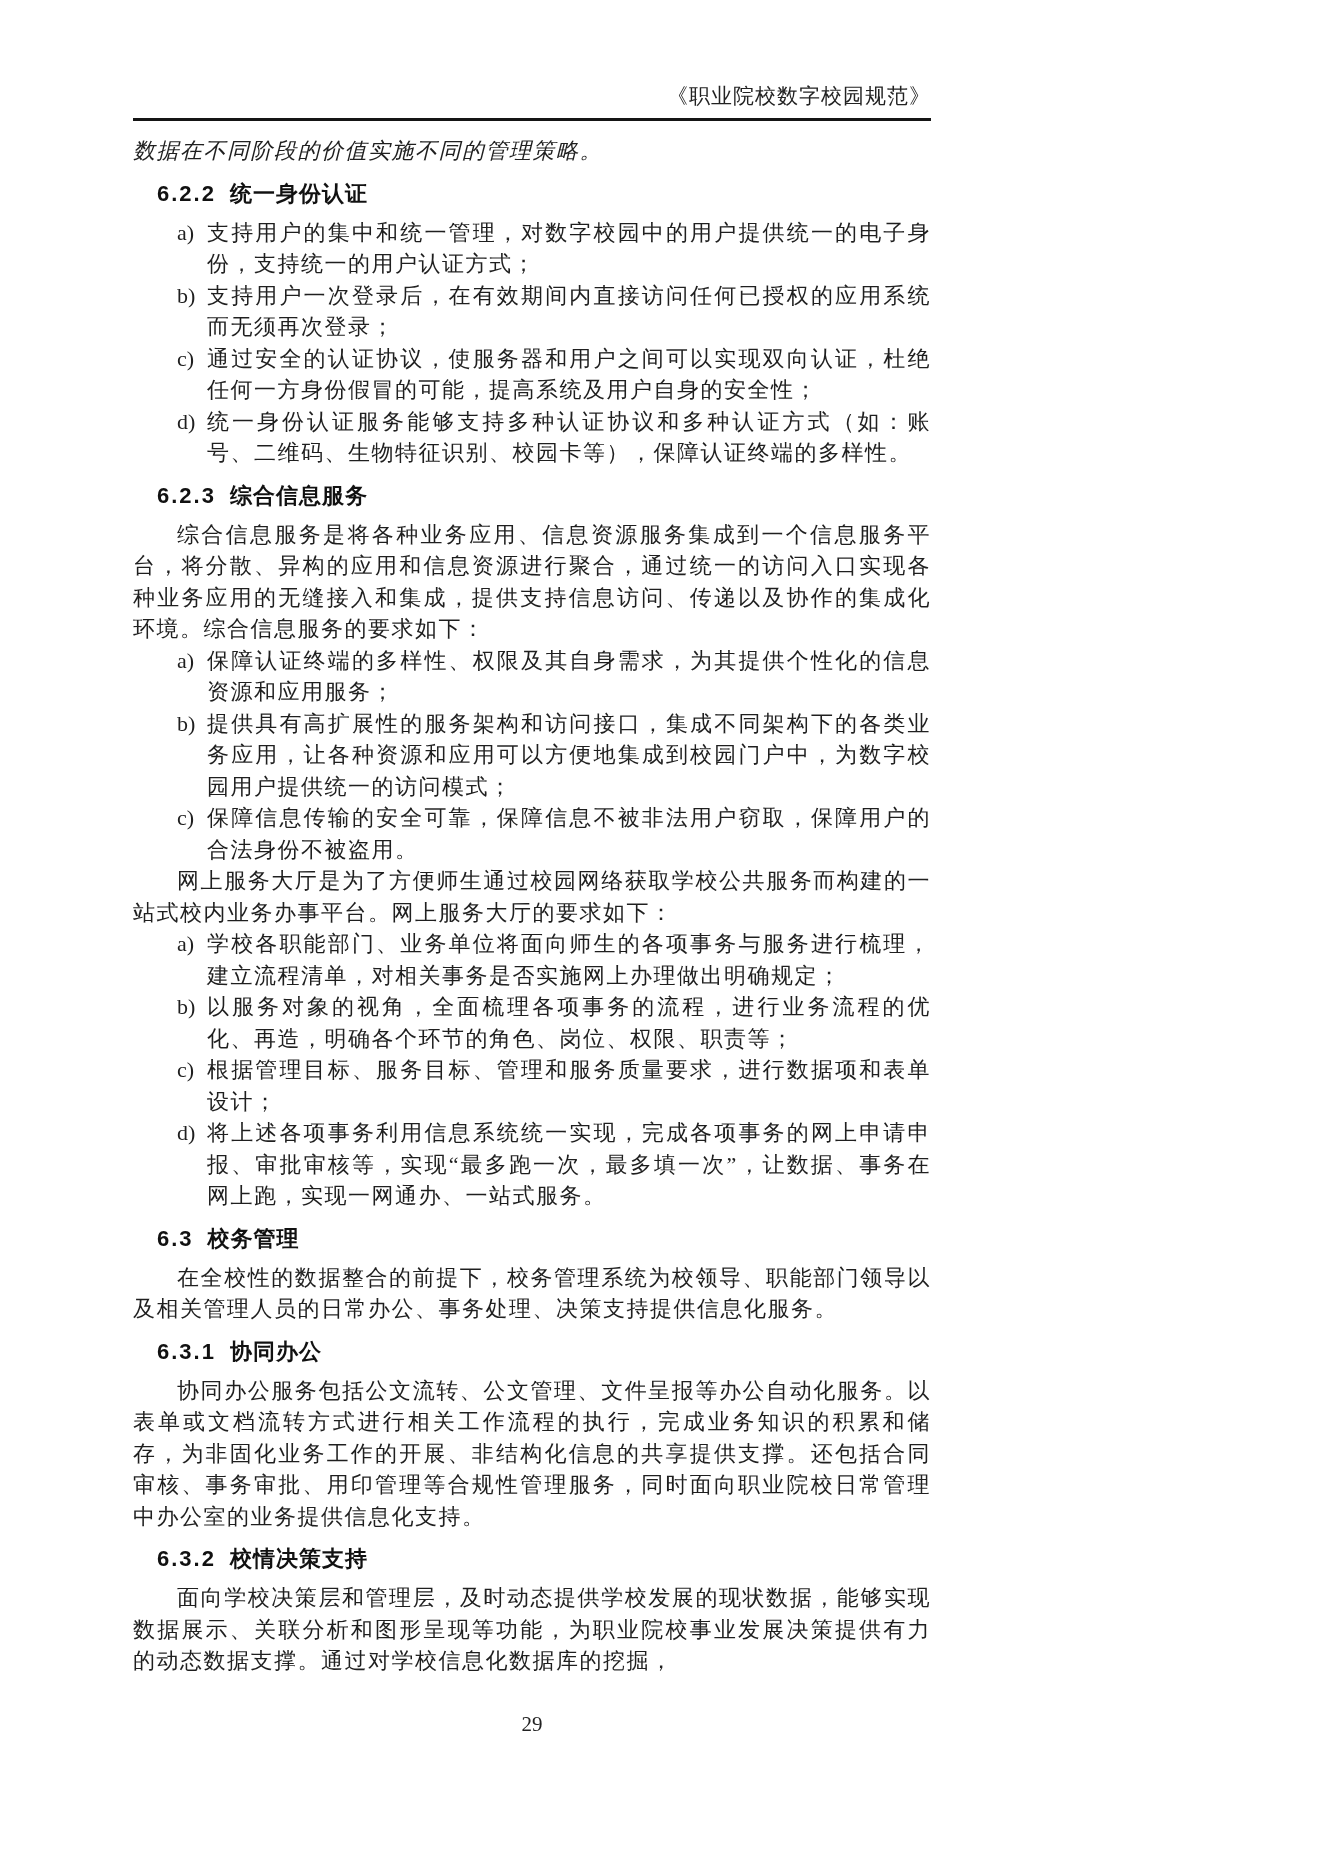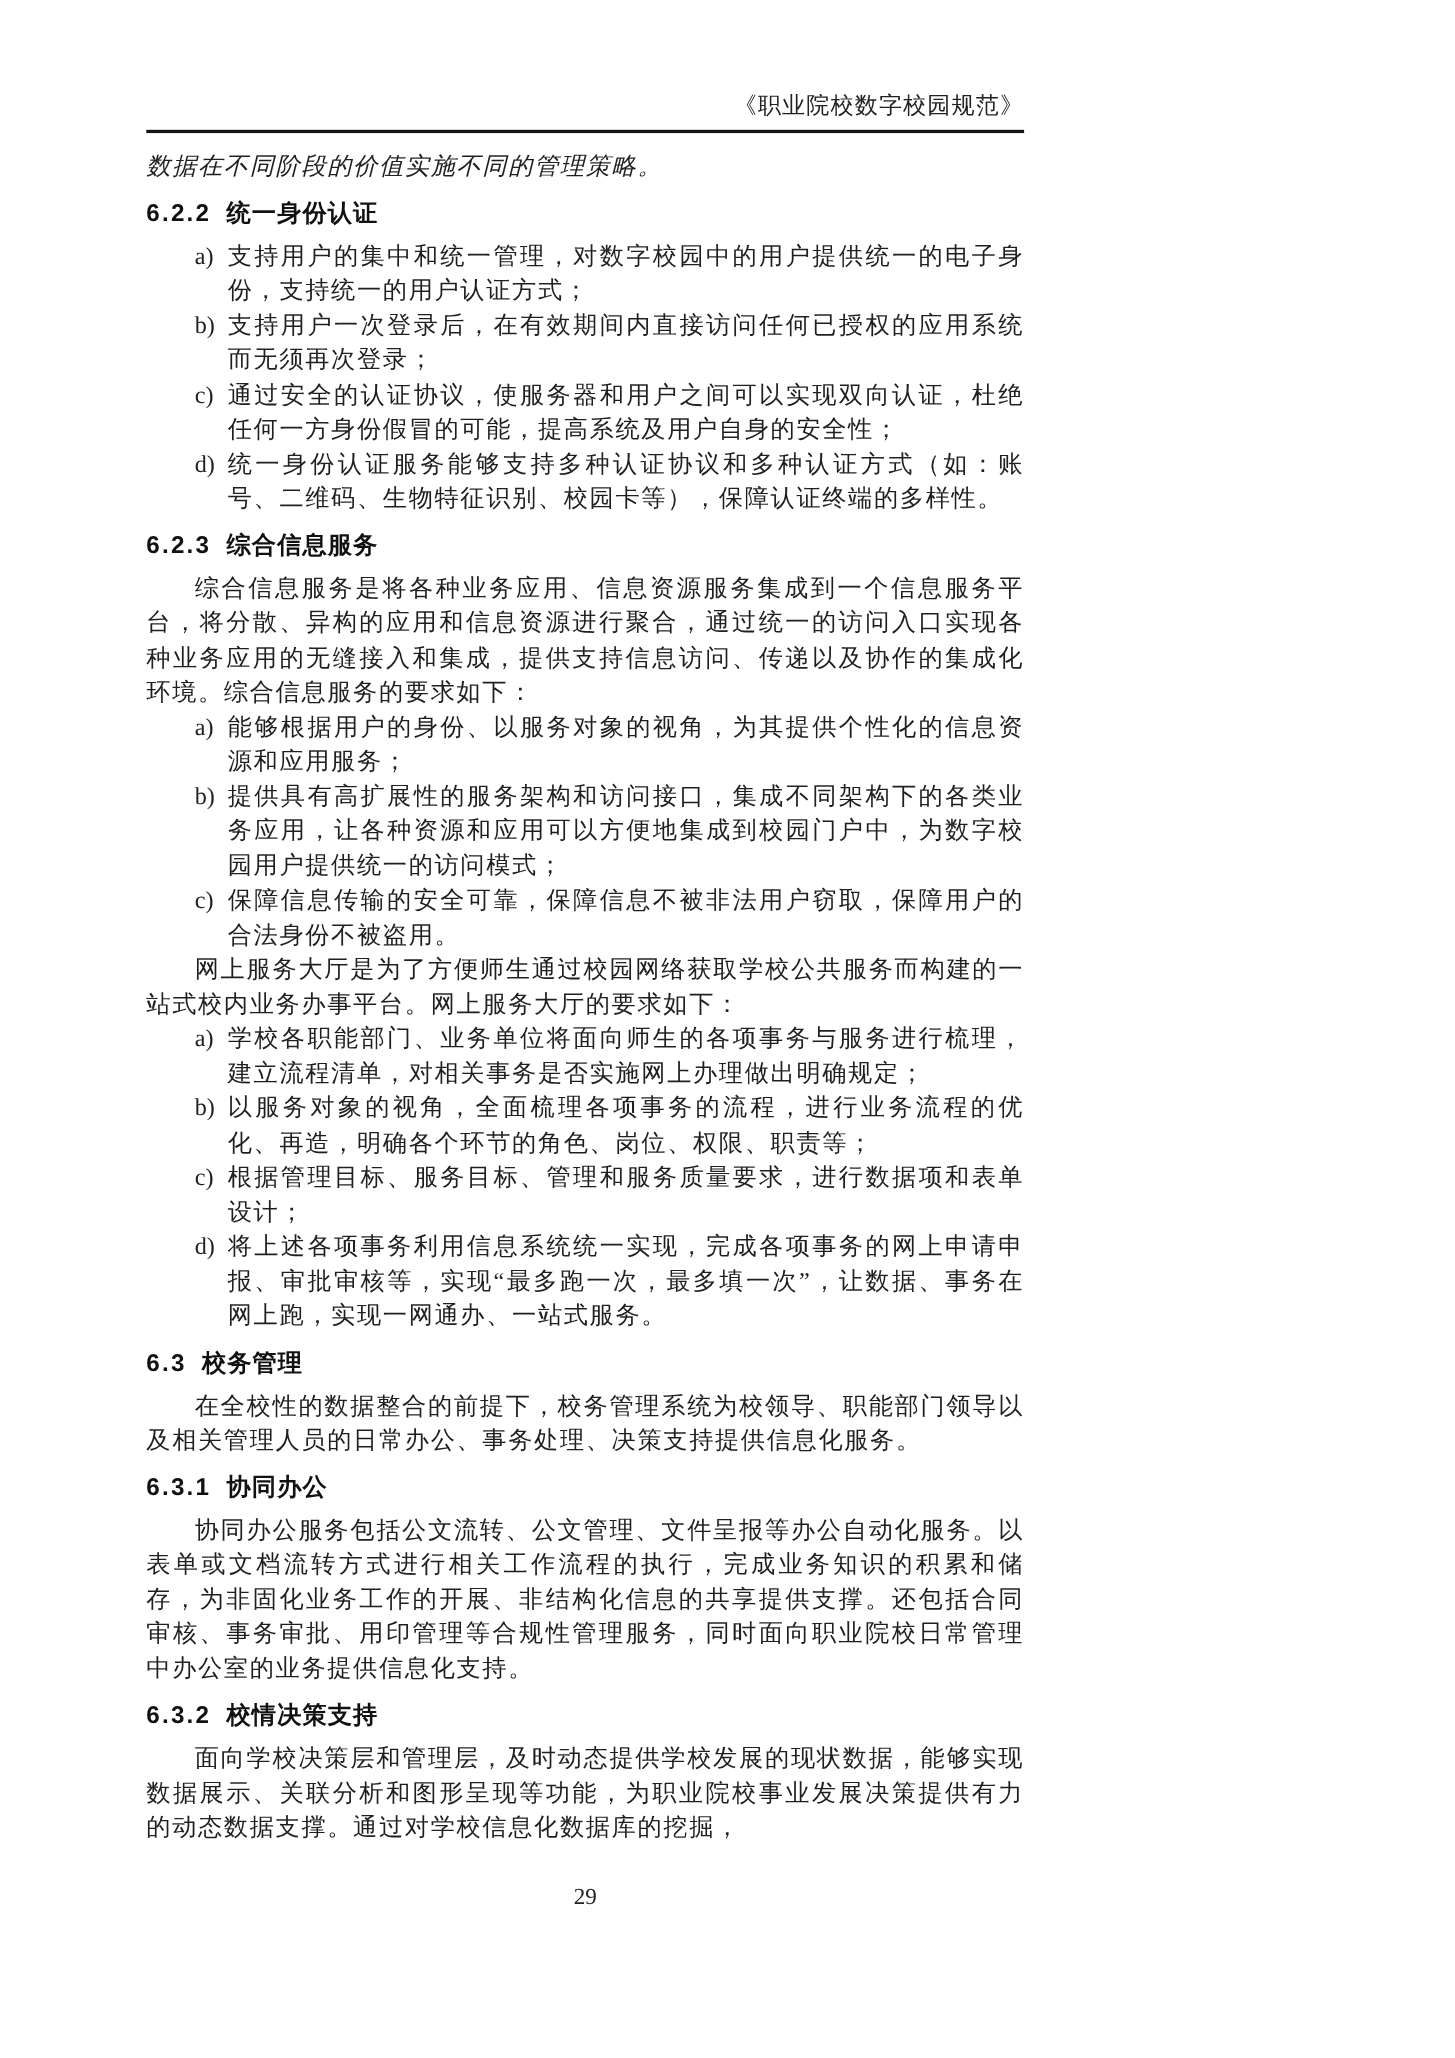--- a/index.html
+++ b/index.html
@@ -44,21 +44,21 @@
   .heading {
     font-family: "Liberation Sans", "DejaVu Sans", sans-serif;
     font-weight: bold;
     font-size: 22px;
     line-height: 30px;
     margin: 12px 0 8px 0;
     letter-spacing: 1px;
     text-align: left;
     color: #111;
   }
-  .h-num { margin-right: 14px; letter-spacing: 2px; }
+  .h-num { margin-right: 14px; letter-spacing: 2px; margin-left: 24px; }
   .list-item {
     display: flex;
     margin-left: 44px;
   }
   .li-label {
     width: 30px;
     flex: 0 0 30px;
     letter-spacing: 0;
   }
   .li-text {
@@ -100,21 +100,21 @@
           <div class="li-text">通过安全的认证协议，使服务器和用户之间可以实现双向认证，杜绝任何一方身份假冒的可能，提高系统及用户自身的安全性；</div>
         </div>
         <div class="list-item">
           <span class="li-label">d)</span>
           <div class="li-text">统一身份认证服务能够支持多种认证协议和多种认证方式（如：账号、二维码、生物特征识别、校园卡等），保障认证终端的多样性。</div>
         </div>
         <div class="heading"><span class="h-num">6.2.3</span><span class="h-title">综合信息服务</span></div>
         <div class="para">综合信息服务是将各种业务应用、信息资源服务集成到一个信息服务平台，将分散、异构的应用和信息资源进行聚合，通过统一的访问入口实现各种业务应用的无缝接入和集成，提供支持信息访问、传递以及协作的集成化环境。综合信息服务的要求如下：</div>
         <div class="list-item">
           <span class="li-label">a)</span>
-          <div class="li-text">能够根据用户的身份、以服务对象的视角，为其提供个性化的信息资源和应用服务；</div>
+          <div class="li-text">保障认证终端的多样性、权限及其自身需求，为其提供个性化的信息资源和应用服务；</div>
         </div>
         <div class="list-item">
           <span class="li-label">b)</span>
           <div class="li-text">提供具有高扩展性的服务架构和访问接口，集成不同架构下的各类业务应用，让各种资源和应用可以方便地集成到校园门户中，为数字校园用户提供统一的访问模式；</div>
         </div>
         <div class="list-item">
           <span class="li-label">c)</span>
           <div class="li-text">保障信息传输的安全可靠，保障信息不被非法用户窃取，保障用户的合法身份不被盗用。</div>
         </div>
         <div class="para">网上服务大厅是为了方便师生通过校园网络获取学校公共服务而构建的一站式校内业务办事平台。网上服务大厅的要求如下：</div>

